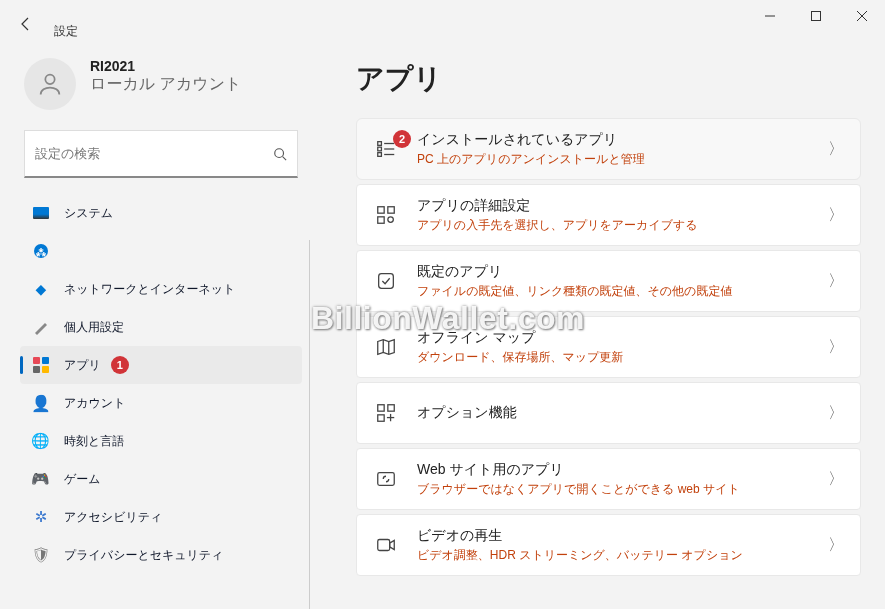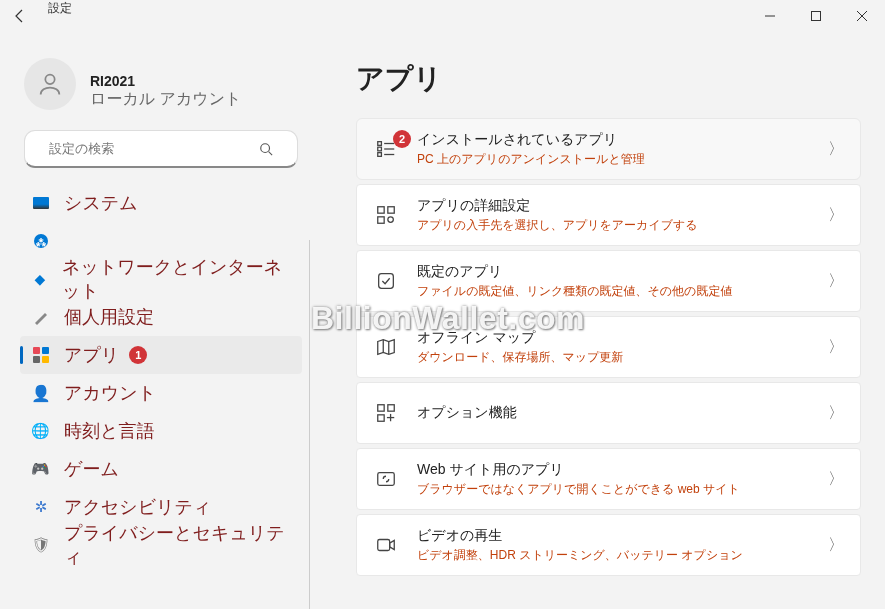--- a/index.html
+++ b/index.html
@@ -1,40 +1,40 @@
 <!DOCTYPE html>
 <html><head>
 <meta charset="utf-8">
 <style>
 * { margin: 0; padding: 0; box-sizing: border-box; font-family: "Segoe UI", "Yu Gothic UI", sans-serif; }
 body { background: #f3f3f3; width: 885px; height: 609px; overflow: hidden; position: relative; }
 
-.titlebar { height: 40px; display: flex; align-items: flex-start; padding: 0 4px; }
+.titlebar { height: 40px; display: flex; align-items: flex-end; padding: 0 10px; }
 .back-btn { width: 32px; height: 32px; display: flex; align-items: center; justify-content: center; border-radius: 4px; cursor: pointer; }
 .title { margin-left: 12px; font-size: 12px; color: #333; }
 .window-controls { position: absolute; right: 0; top: 0; display: flex; }
 .wc-btn { width: 46px; height: 32px; display: flex; align-items: center; justify-content: center; cursor: pointer; }
 
 .main { display: flex; height: calc(100% - 40px); }
 .sidebar { width: 310px; padding: 10px 8px 0 20px; position: relative; }
-.user-block { display: flex; align-items: flex-end; padding: 8px 4px 20px 4px; }
+.user-block { display: flex; align-items: flex-start; padding: 8px 4px 20px 4px; }
 .avatar { width: 52px; height: 52px; border-radius: 50%; background: #e6e6e6; display: flex; align-items: center; justify-content: center; margin-right: 14px; }
 .avatar svg { width: 28px; height: 28px; }
 .user-name { font-size: 14px; font-weight: 600; color: #222; }
 .user-sub { font-size: 16px; color: #666; margin-top: 0; }
 
-.search { display: flex; align-items: center; background: #fff; border: 1px solid #ddd; border-bottom: 2px solid #888; border-radius: 11px; height: 38px; padding: 0 24px; margin: 0 4px 16px 4px; }
+.search { display: flex; align-items: center; background: #fff; border: 1px solid #ddd; border-bottom: 2px solid #888; border-radius: 0; height: 48px; padding: 0 10px; margin: 0 4px 16px 4px; }
 .search input { border: none; outline: none; flex: 1; font-size: 13px; background: transparent; }
 
 .nav { position: relative; }
 .nav-item { display: flex; align-items: center; height: 38px; padding: 0 12px; border-radius: 4px; cursor: pointer; position: relative; }
 .nav-item.active { background: #eaeaea; }
 .nav-item.active::before { content: ''; position: absolute; left: 0; top: 10px; bottom: 10px; width: 3px; background: #0067c0; border-radius: 2px; }
 .nav-icon { width: 18px; height: 18px; margin-right: 14px; display: flex; align-items: center; justify-content: center; }
-.nav-label { font-size: 18px; color: #7f1d1d; }
+.nav-label { font-size: 12px; color: #0f172a; }
 .badge { width: 18px; height: 18px; border-radius: 50%; background: #d13438; color: #fff; font-size: 11px; font-weight: 600; display: flex; align-items: center; justify-content: center; margin-left: 10px; }
 
 .scroll-divider { position: absolute; right: 0; top: 200px; width: 1px; height: 380px; background: #ccc; }
 
 .content { flex: 1; padding: 20px 24px 0 46px; overflow: hidden; }
 .page-title { font-size: 28px; font-weight: 600; color: #222; margin-bottom: 20px; }
 .cards { display: flex; flex-direction: column; gap: 4px; }
 .card { background: #fff; border: 1px solid #e8e8e8; border-radius: 4px; display: flex; align-items: center; min-height: 62px; padding: 10px 16px; cursor: pointer; }
 .card:first-child { background: #f8f8f8; border-radius: 6px; }
 .card-icon { width: 26px; height: 26px; margin-right: 18px; display: flex; align-items: center; justify-content: center; flex-shrink: 0; position: relative; }

